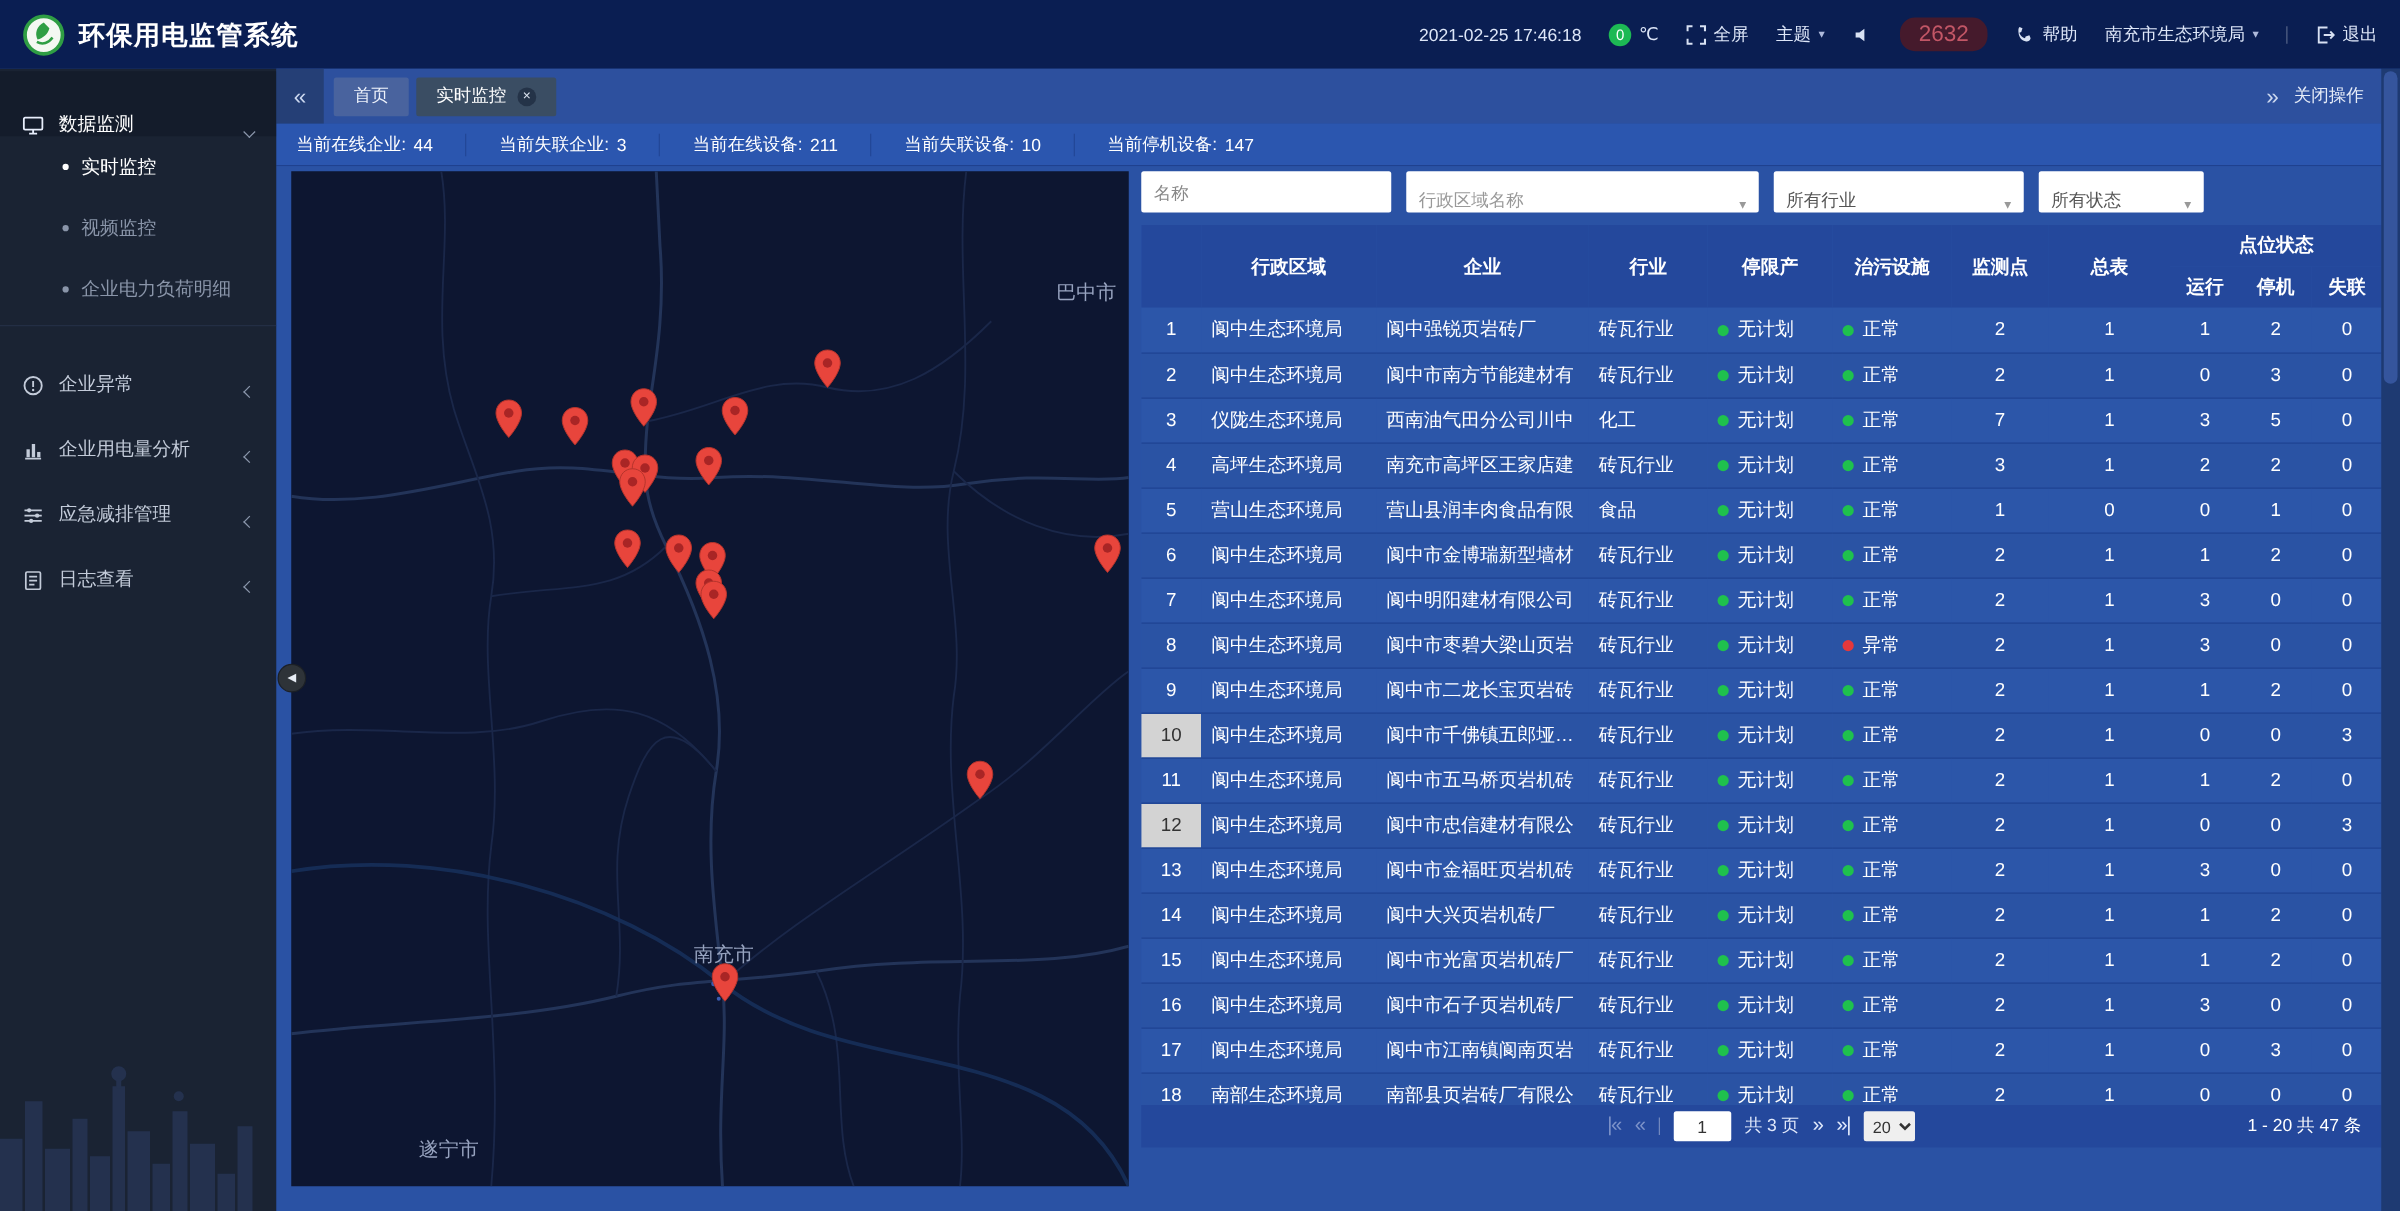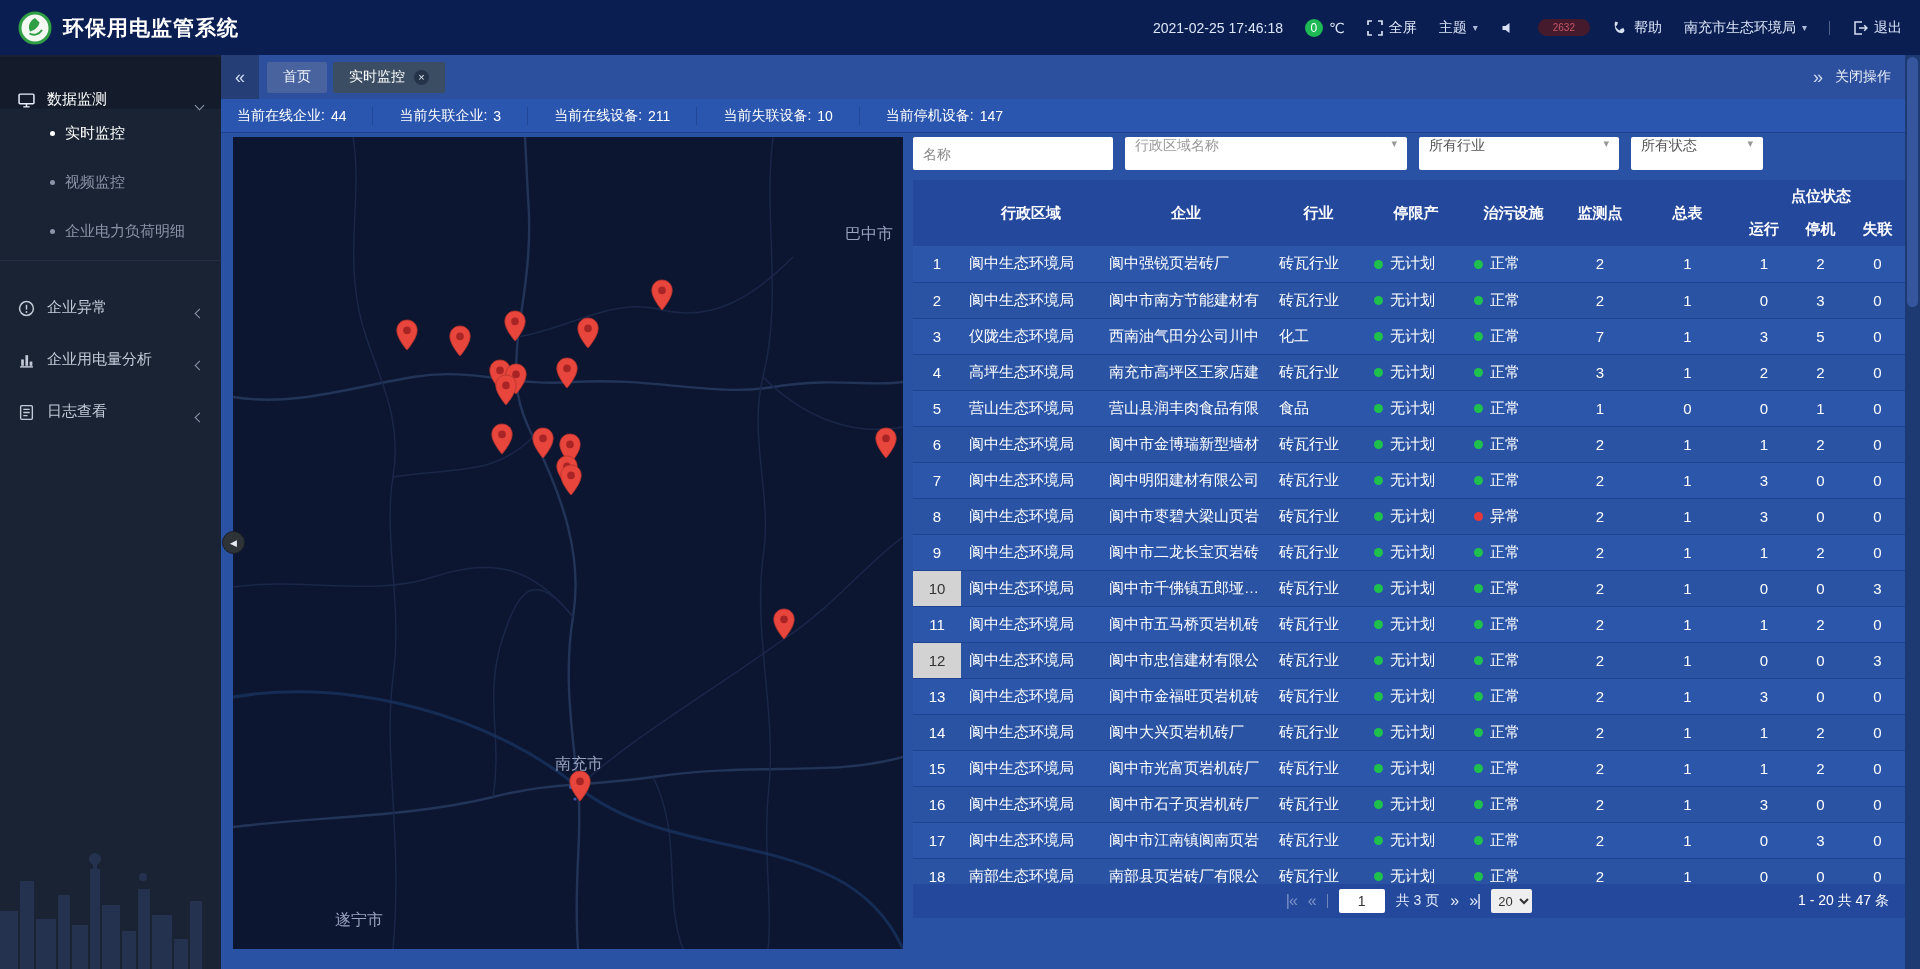--- a/index.html
+++ b/index.html
@@ -8,21 +8,21 @@
 .app{width:1920px;height:969px;display:flex;flex-direction:column}
 
 
 .header{height:55px;background:#0a1e52;display:flex;align-items:center;padding:0 18px;color:#e8eefc;flex:none}
 .logo{width:34px;height:34px;margin-right:11px;flex:none}
 .app-title{font-size:21px;font-weight:bold;color:#fff;letter-spacing:1px}
 .header-right{margin-left:auto;display:flex;align-items:center;gap:22px;font-size:14px;color:#dde6f8}
 .hitem{display:flex;align-items:center;gap:6px;cursor:pointer;white-space:nowrap}
 .hicon{width:16px;height:16px;color:#d8e1f3;flex:none}
 .temp-circle{width:18px;height:18px;border-radius:50%;background:#1db954;color:#fff;font-size:12px;display:flex;align-items:center;justify-content:center}
-.badge{background:#451a2c;color:#c25666;padding:3px 15px;border-radius:12px;font-size:10px}
+.badge{background:#451a2c;color:#c25666;padding:3px 15px;border-radius:12px;font-size:18px}
 .caret{font-size:10px;color:#aebadb}
 .hdivider{width:1px;height:14px;background:rgba(255,255,255,.3)}
 
 
 .body{flex:1;display:flex;min-height:0}
 
 
 .sidebar{width:221px;background:#1a2333;flex:none;position:relative;overflow:hidden;padding-top:2px}
 .side-item{height:52px;display:flex;align-items:flex-end;gap:12px;padding:0 18px;color:#c3cbd9;font-size:15px;cursor:pointer}
 .side-item.active{background:#141c2b;color:#fff}
@@ -64,21 +64,21 @@
 .city-label{fill:#97a3bf;font-size:16px}
 .road{fill:none;stroke:#233459;stroke-width:2.4}
 .road.minor{stroke:#1a2749;stroke-width:1.5}
 .road.river{stroke:#17305c;stroke-width:3;opacity:.85}
 
 
 .right-panel{flex:1;display:flex;flex-direction:column;min-width:0}
 .filters{display:flex;gap:12px;height:33px;margin-bottom:10px;flex:none}
 .f-input{width:200px;background:#fff;border:none;outline:none;padding:0 10px;font-size:14px;color:#333;border-radius:2px}
 .f-input::placeholder{color:#888}
-.f-select{background:#fff;border-radius:2px;display:flex;align-items:flex-start;justify-content:space-between;padding:0 10px;font-size:14px;color:#555;cursor:pointer}
+.f-select{background:#fff;border-radius:2px;display:flex;align-items:flex-end;justify-content:space-between;padding:0 10px;font-size:14px;color:#555;cursor:pointer}
 .f-region{width:282px;color:#999}
 .f-industry{width:200px}
 .f-status{width:132px}
 .f-caret{color:#999;font-size:11px}
 
 
 .table-wrap{height:704px;overflow:hidden;flex:none;background:#2b55a9}
 table{width:100%;border-collapse:collapse;table-layout:fixed}
 thead th{background:#24489c;color:#fff;font-size:15px;font-weight:bold;text-align:center;padding:0 4px}
 thead tr th{height:33px}
@@ -209,20 +209,30 @@
           <path d="M2 14h12" stroke="currentColor" stroke-width="1.4"></path>
           <rect x="3" y="7" width="2.5" height="6" fill="currentColor"></rect>
           <rect x="7" y="3" width="2.5" height="10" fill="currentColor"></rect>
           <rect x="11" y="9" width="2.5" height="4" fill="currentColor"></rect>
         </svg>
         <span>企业用电量分析</span>
         <span class="chev left"></span>
       </div>
 
 
+      <div class="side-item">
+        <svg class="sicon" viewBox="0 0 16 16">
+          <path d="M1.5 4h13M1.5 8h13M1.5 12h13" stroke="currentColor" stroke-width="1.3"></path>
+          <circle cx="5" cy="4" r="1.6" fill="currentColor"></circle>
+          <circle cx="11" cy="8" r="1.6" fill="currentColor"></circle>
+          <circle cx="6.5" cy="12" r="1.6" fill="currentColor"></circle>
+        </svg>
+        <span>应急减排管理</span>
+        <span class="chev left"></span>
+      </div>
 
       <div class="side-item">
         <svg class="sicon" viewBox="0 0 16 16">
           <rect x="2.5" y="1.5" width="11" height="13" rx="1" fill="none" stroke="currentColor" stroke-width="1.3"></rect>
           <path d="M5 5h6M5 8h6M5 11h4" stroke="currentColor" stroke-width="1.2"></path>
         </svg>
         <span>日志查看</span>
         <span class="chev left"></span>
       </div>
 

